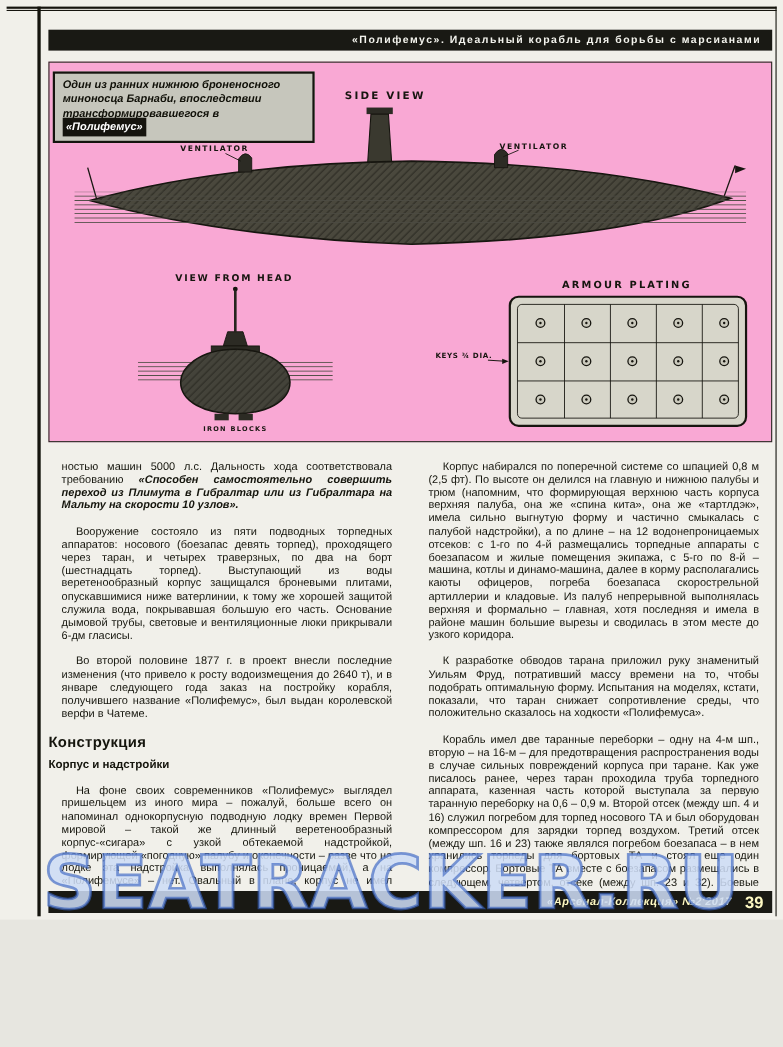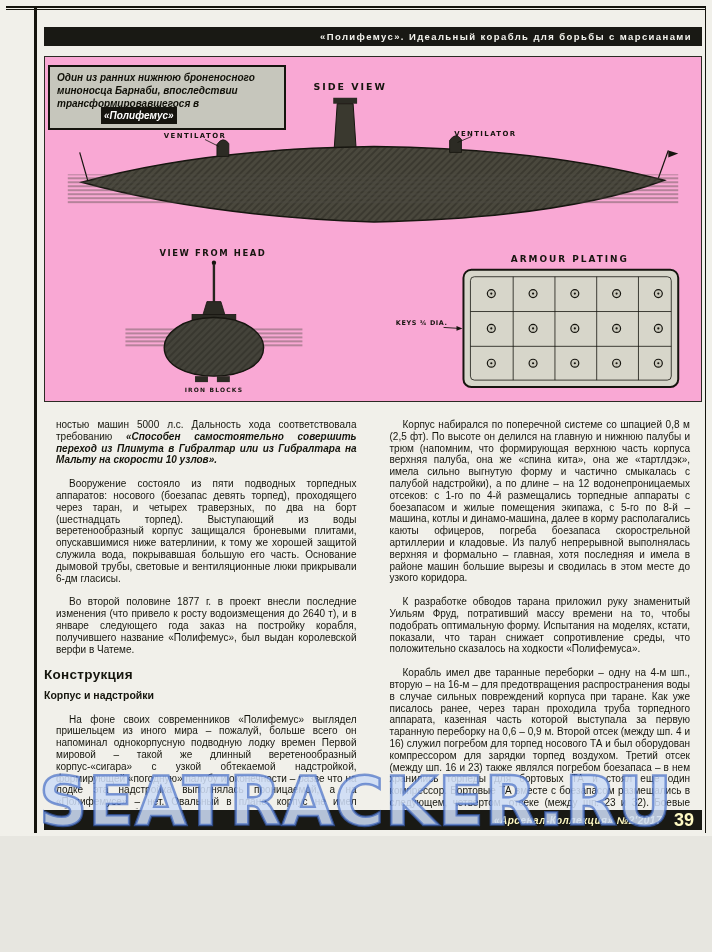--- a/index.html
+++ b/index.html
@@ -38,21 +38,21 @@
     background:#f9a8d4; border:1px solid #2c2b24;
   }
   .fig-svg { position:absolute; left:0; top:0; width:100%; height:100%; }
   .caption {
     position:absolute; left:3px; top:8px; width:238px;
     background:#c6c6bc; border:2px solid #15140e;
     padding:5px 7px;
     font-size:10px; font-weight:bold; font-style:italic;
     line-height:1.28; color:#101008; z-index:5;
   }
-  .cap-hl { background:#15140e; color:#fff; padding:3px 3px; font-style:italic;margin-left:44px; }
+  .cap-hl { background:#15140e; color:#fff; padding:3px 3px; font-style:italic; }
   .svg-label {
     font-family:"DejaVu Sans", sans-serif; font-weight:bold;
     fill:#16150f;
   }
   
   .article {
     position:absolute; left:44px; right:10px; top:407px; bottom:27px;
     display:flex; gap:9px; overflow:hidden;
     font-size:10px; line-height:1.18; color:#15150d;
     text-align:justify;
@@ -67,21 +67,21 @@
   }
   .subheading { font-size:10.5px; font-weight:bold; margin:1px 0 4px; text-indent:0; }
   
   .footer-bar {
     position:absolute; left:44px; right:10px; bottom:6px; height:20px;
     background:#191914; color:#fef9c3;
     display:flex; align-items:center; justify-content:flex-end; gap:12px;
     padding-right:8px; z-index:10;
   }
   .footer-journal { font-size:10px; font-weight:bold; font-style:italic; letter-spacing:0.5px; }
-  .footer-page { font-size:18px; font-weight:bold; }
+  .footer-page { font-size:15px; font-weight:bold; }
   
   .watermark {
     position:absolute; left:0; right:0; bottom:0;
     text-align:center; z-index:50; pointer-events:none;
     font-family:"DejaVu Sans", sans-serif; font-weight:bold;
     font-size:67px; letter-spacing:1px; line-height:1;
     color:rgba(177,201,240,0.55);
     -webkit-text-stroke:2.5px rgba(52,96,192,0.62);
     text-shadow:0 0 1px rgba(255,255,255,0.7);
   }

